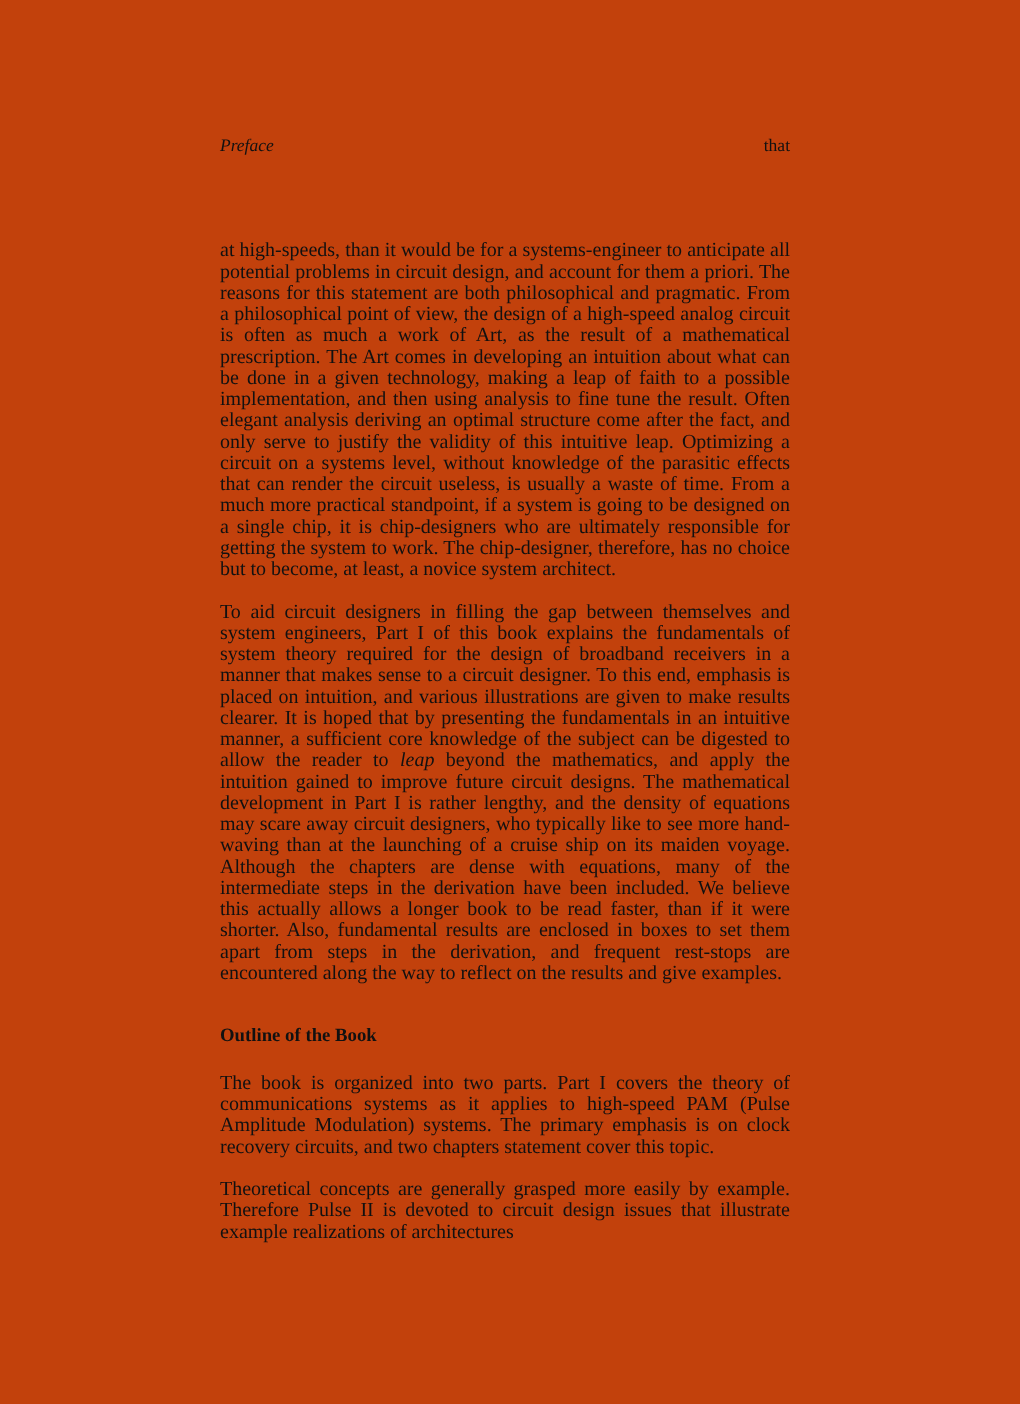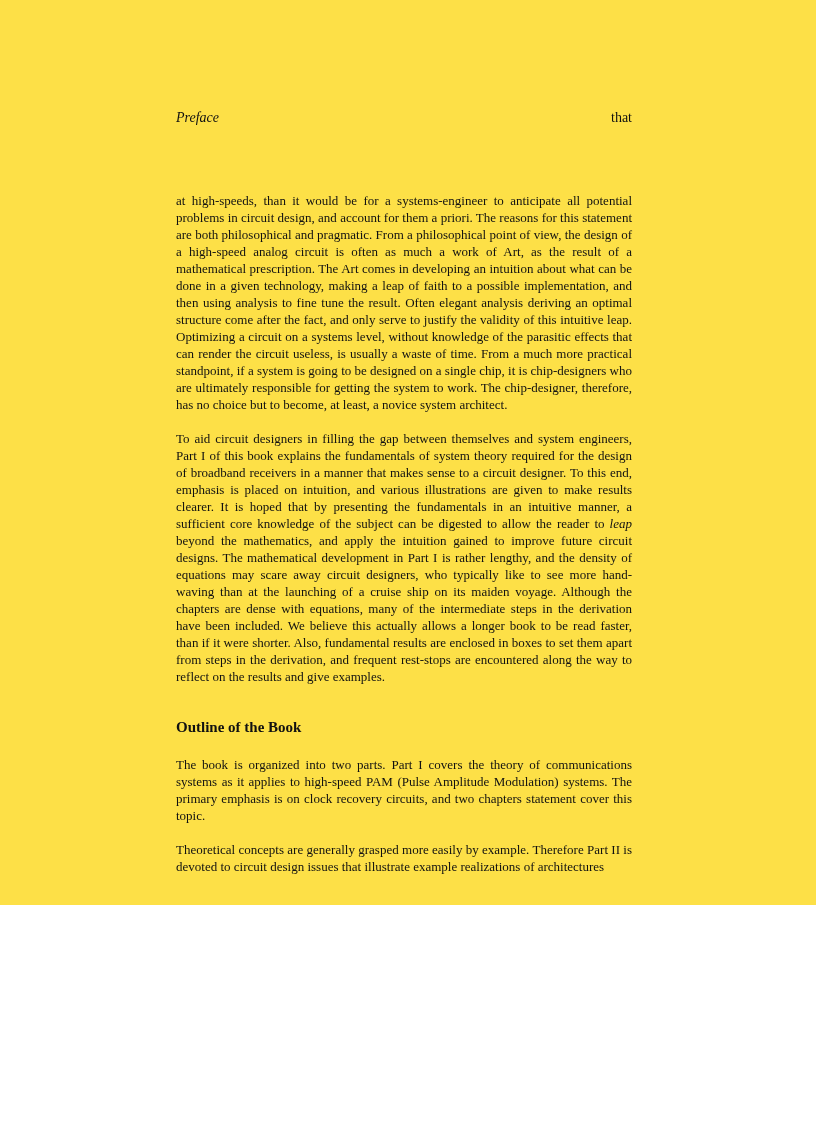--- a/index.html
+++ b/index.html
@@ -3,22 +3,22 @@
 <meta charset="utf-8">
 <style>
   html, body {
     margin: 0;
     padding: 0;
     background: #ffffff;
   }
   .page {
     position: relative;
     width: 816px;
-    height: 905px;
-    background: #fde047;
+    height: 1123px;
+    background: #c2410c;
     font-family: "Liberation Serif", serif;
     color: #111111;
     overflow: hidden;
   }
   .running-header {
     position: absolute;
     top: 110px;
     left: 176px;
     width: 456px;
     display: flex;
@@ -32,21 +32,21 @@
   .page-number {
     font-style: normal;
   }
   .text-block {
     position: absolute;
     top: 192px;
     left: 176px;
     width: 456px;
   }
   .body-paragraph {
-    font-size: 13px;
+    font-size: 16px;
     line-height: 17px;
     text-align: justify;
     margin: 0 0 17px 0;
   }
   .body-paragraph .italic {
     font-style: italic;
   }
   .section-heading {
     font-size: 15px;
     font-weight: bold;
@@ -59,15 +59,15 @@
 <div class="page">
   <header class="running-header">
     <span class="running-title">Preface</span>
     <span class="page-number">that</span>
   </header>
   <main class="text-block" id="page-body">
       <p class="body-paragraph"><span>at high-speeds, than it would be for a systems-engineer to anticipate all potential problems in circuit design, and account for them a priori. The reasons for this statement are both philosophical and pragmatic. From a philosophical point of view, the design of a high-speed analog circuit is often as much a work of Art, as the result of a mathematical prescription. The Art comes in developing an intuition about what can be done in a given technology, making a leap of faith to a possible implementation, and then using analysis to fine tune the result. Often elegant analysis deriving an optimal structure come after the fact, and only serve to justify the validity of this intuitive leap. Optimizing a circuit on a systems level, without knowledge of the parasitic effects that can render the circuit useless, is usually a waste of time. From a much more practical standpoint, if a system is going to be designed on a single chip, it is chip-designers who are ultimately responsible for getting the system to work. The chip-designer, therefore, has no choice but to become, at least, a novice system architect.</span></p>
       <p class="body-paragraph"><span>To aid circuit designers in filling the gap between themselves and system engineers, Part I of this book explains the fundamentals of system theory required for the design of broadband receivers in a manner that makes sense to a circuit designer. To this end, emphasis is placed on intuition, and various illustrations are given to make results clearer. It is hoped that by presenting the fundamentals in an intuitive manner, a sufficient core knowledge of the subject can be digested to allow the reader to </span><span class="italic">leap</span><span> beyond the mathematics, and apply the intuition gained to improve future circuit designs. The mathematical development in Part I is rather lengthy, and the density of equations may scare away circuit designers, who typically like to see more hand-waving than at the launching of a cruise ship on its maiden voyage. Although the chapters are dense with equations, many of the intermediate steps in the derivation have been included. We believe this actually allows a longer book to be read faster, than if it were shorter. Also, fundamental results are enclosed in boxes to set them apart from steps in the derivation, and frequent rest-stops are encountered along the way to reflect on the results and give examples.</span></p>
       <h2 class="section-heading">Outline of the Book</h2>
       <p class="body-paragraph"><span>The book is organized into two parts. Part I covers the theory of communications systems as it applies to high-speed PAM (Pulse Amplitude Modulation) systems. The primary emphasis is on clock recovery circuits, and two chapters statement cover this topic.</span></p>
-      <p class="body-paragraph"><span>Theoretical concepts are generally grasped more easily by example. Therefore Part II is devoted to circuit design issues that illustrate example realizations of architectures</span></p>
+      <p class="body-paragraph"><span>Theoretical concepts are generally grasped more easily by example. Therefore Pulse II is devoted to circuit design issues that illustrate example realizations of architectures</span></p>
     </main>
 </div>
 
 </body></html>

